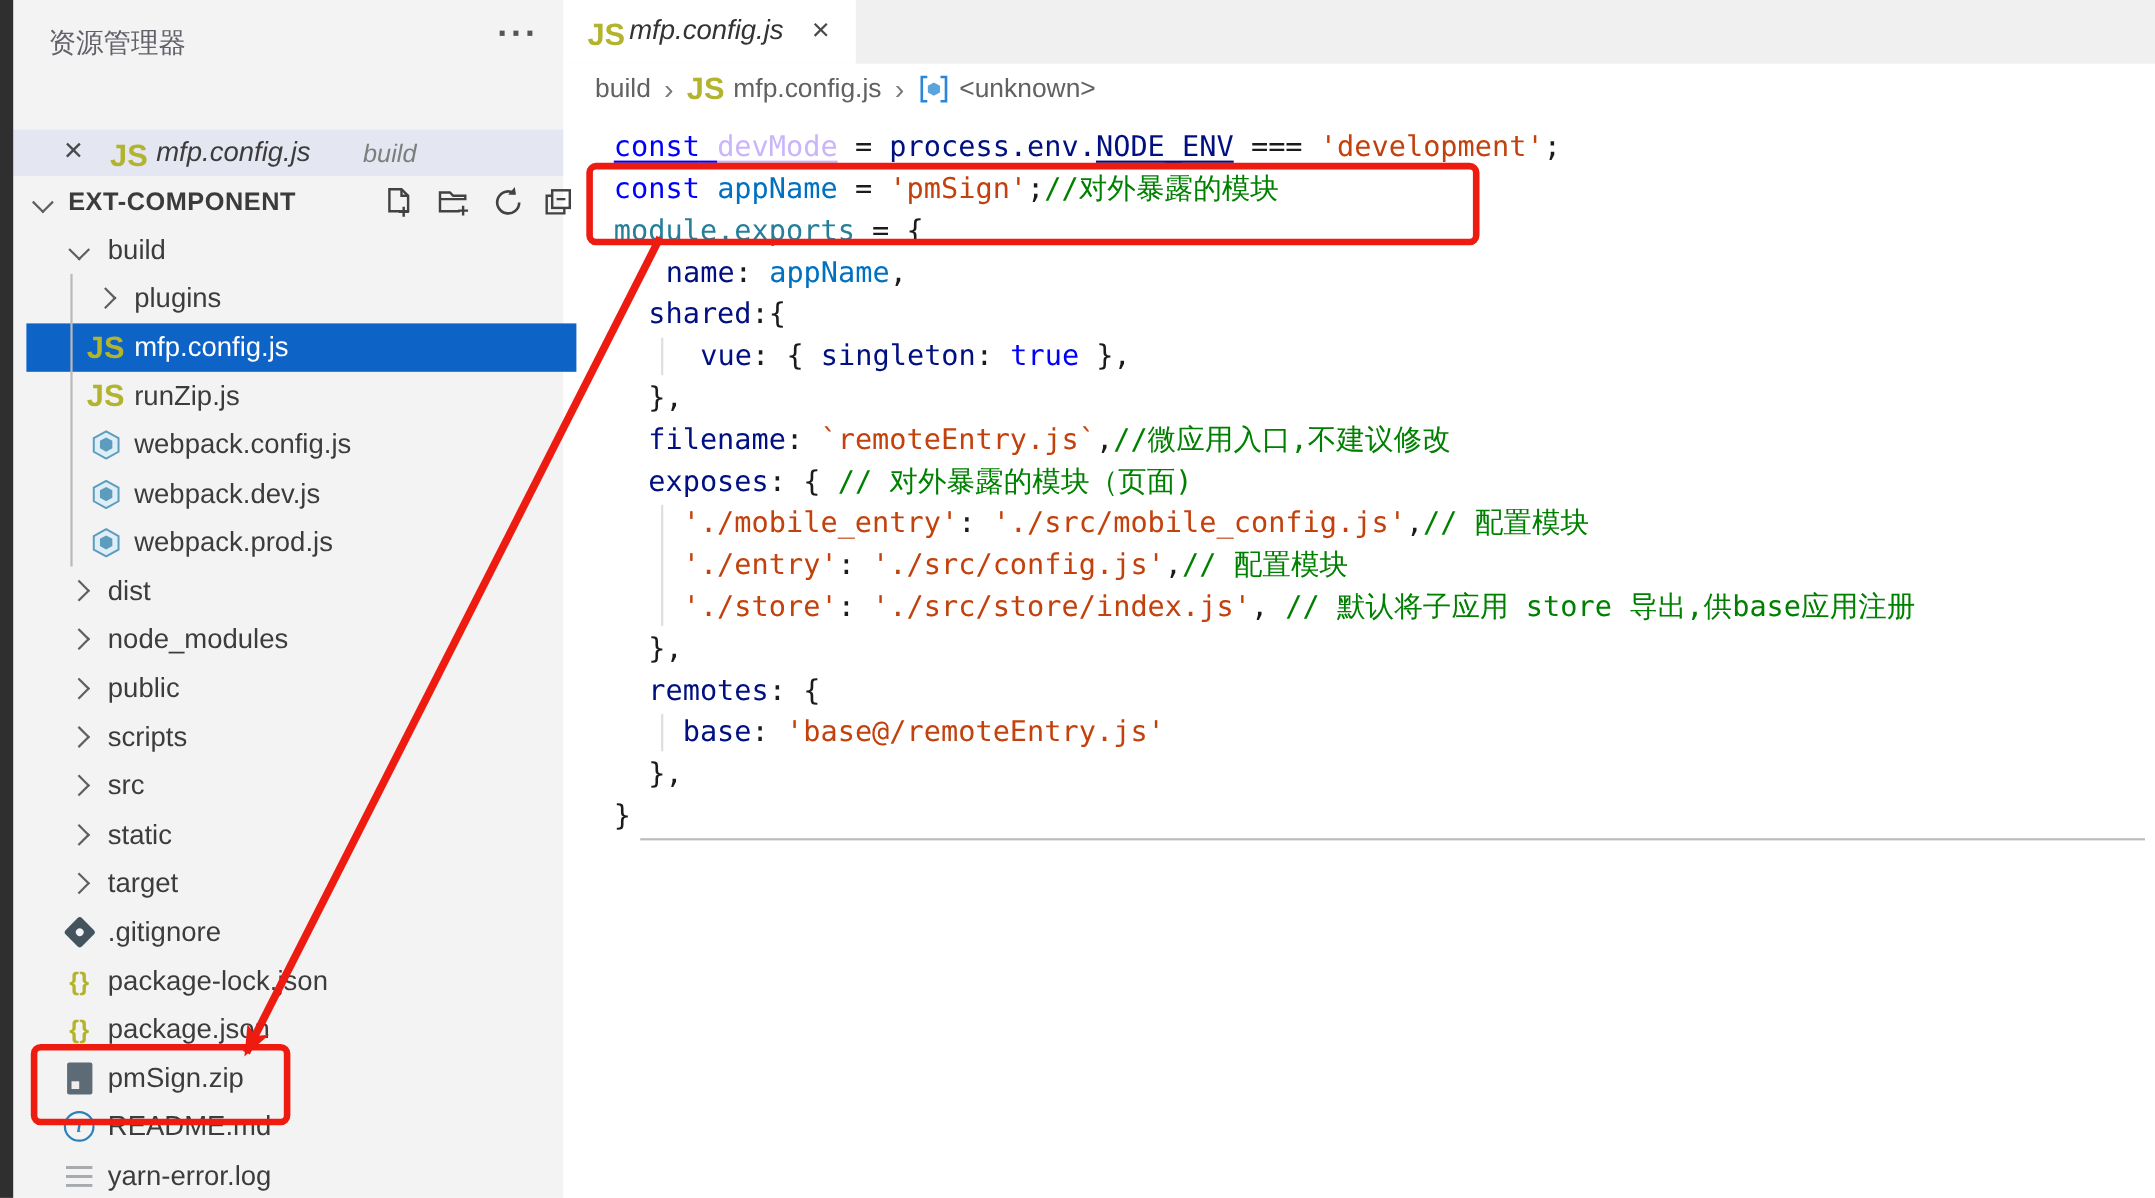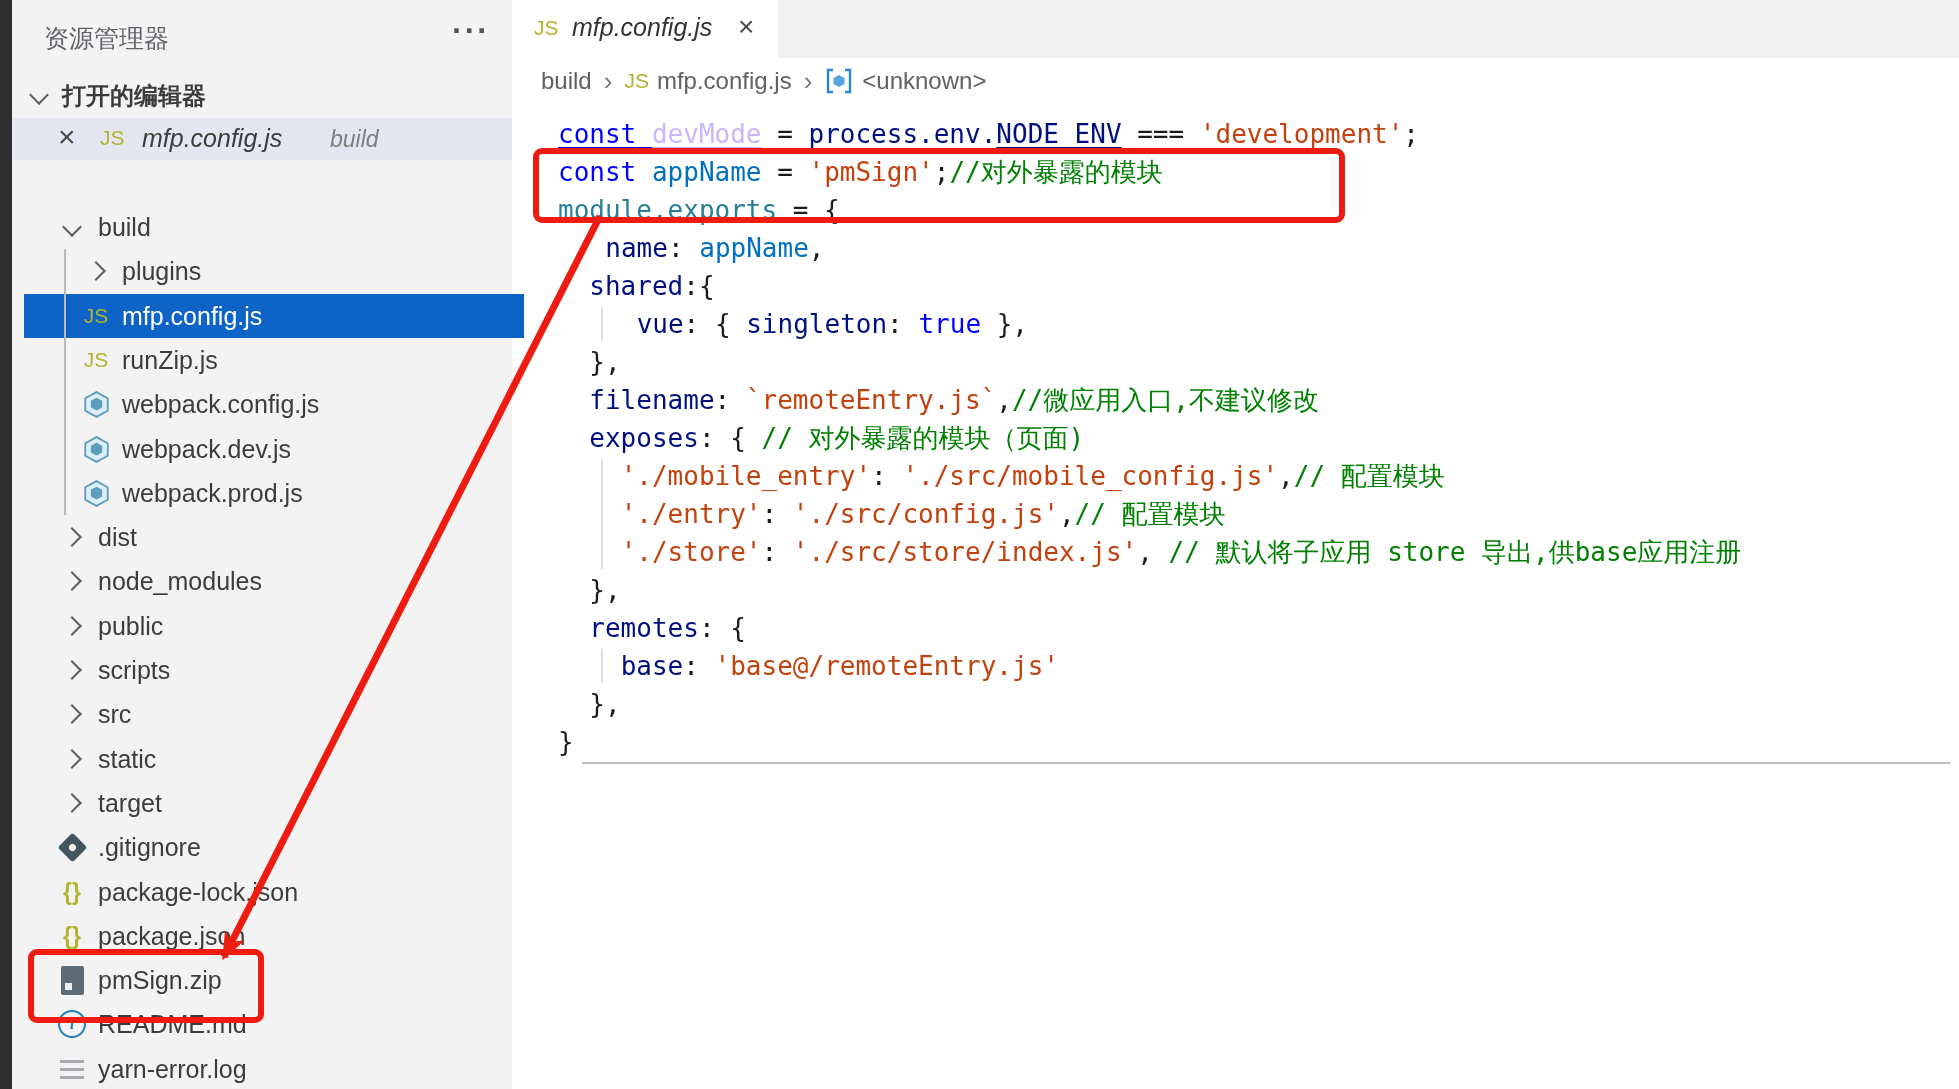--- a/index.html
+++ b/index.html
@@ -11,21 +11,21 @@
   
   #explorer-title{left:32px;top:22px;font-size:25px;color:#616169}
   #more-actions{left:440px;top:12px;font-size:32px;font-weight:bold;color:#555;letter-spacing:2px;cursor:pointer}
   .chev{width:12px;height:12px;border-right:2.6px solid #5f5f5f;border-bottom:2.6px solid #5f5f5f;display:inline-block}
   .down{transform:rotate(45deg)} .right{transform:rotate(-45deg)}
   #oe-header{left:0;top:76px;width:100%;height:40px}
   #oe-header .chev{position:absolute;left:20px;top:12px}
   #oe-label{position:absolute;left:50px;top:4px;font-size:24px;font-weight:bold;color:#3b3b3b}
   #oe-item{left:0;top:118px;width:500px;height:42px;background:#e4e6f1}
   #oe-close{position:absolute;left:46px;top:2px;font-size:30px;color:#4a4a4a}
-  .jsb{font-weight:normal;font-size:21px;color:#b1b42c;font-style:normal}
+  .jsb{font-weight:bold;font-size:28px;color:#b1b42c;font-style:normal}
   #oe-item .jsb{position:absolute;left:88px;top:8px}
   #oe-name{position:absolute;left:130px;top:6px;font-style:italic;font-size:25px;color:#3c3c3c}
   #oe-detail{position:absolute;left:318px;top:8px;font-style:italic;font-size:23px;color:#7e7e7e}
   #sec-header{left:0;top:163px;width:500px;height:42px}
   #sec-header .chev{position:absolute;left:20px;top:14px}
   #sec-label{position:absolute;left:50px;top:7px;font-size:23px;font-weight:bold;color:#3b3b3b;letter-spacing:.5px}
   .hact{position:absolute;top:5px;width:32px;height:32px;cursor:pointer}
   
   #tree{left:12px;top:205px;width:500px;height:884px;z-index:1}
   .trow{position:absolute;left:0;width:100%;height:44px;cursor:pointer}
@@ -75,31 +75,49 @@
 </style>
 </head>
 <body>
 
 <div id="activity-strip" class="abs"></div>
 
 <div id="sidebar" class="abs">
   <div id="explorer-title" class="abs">资源管理器</div>
   <div id="more-actions" class="abs">···</div>
 
-  <div id="oe-header" class="abs">
-    <span class="chev down"></span>
-    <span id="oe-label">打开的编辑器</span>
-  </div>
   <div id="oe-item" class="abs">
     <span id="oe-close">×</span>
     <span class="jsb">JS</span>
     <span id="oe-name">mfp.config.js</span>
     <span id="oe-detail">build</span>
   </div>
 
+  <div id="sec-header" class="abs">
+    <span class="chev down"></span>
+    <span id="sec-label">EXT-COMPONENT</span>
+    <svg class="hact" style="left:334px" viewBox="0 0 32 32">
+      <path d="M8 4 h11 l6 6 v14 h-17 z" fill="none" stroke="#424242" stroke-width="2.2"></path>
+      <path d="M19 4 v6 h6" fill="none" stroke="#424242" stroke-width="2.2"></path>
+      <path d="M21 20 v9 M16.5 24.5 h9" stroke="#424242" stroke-width="2.2"></path>
+    </svg>
+    <svg class="hact" style="left:384px" viewBox="0 0 32 32">
+      <path d="M4 7 h9 l3 3 h11 v3 h-23 z M4 7 v17 h18" fill="none" stroke="#424242" stroke-width="2.2"></path>
+      <path d="M25 19 v9 M20.5 23.5 h9" stroke="#424242" stroke-width="2.2"></path>
+    </svg>
+    <svg class="hact" style="left:434px" viewBox="0 0 32 32">
+      <path d="M26 16 a10 10 0 1 1 -4-8" fill="none" stroke="#424242" stroke-width="2.4"></path>
+      <path d="M22 2 l1 7 -7 0 z" fill="#424242"></path>
+    </svg>
+    <svg class="hact" style="left:480px" viewBox="0 0 32 32">
+      <rect x="10" y="5" width="16" height="16" fill="none" stroke="#424242" stroke-width="2.2"></rect>
+      <path d="M10 10 h-5 v16 h16 v-5" fill="none" stroke="#424242" stroke-width="2.2"></path>
+      <path d="M14 13 h8" stroke="#424242" stroke-width="2.2"></path>
+    </svg>
+  </div>
 
   <div id="tree" class="abs">
       <div class="trow" style="top: 0px;">
         <span class="tic lv0">
           <span class="chev down"></span>
         </span>
         <span class="tlb lv0">build</span>
       </div>
       <div class="trow" style="top: 44px;">
         <span class="tic lv1">

